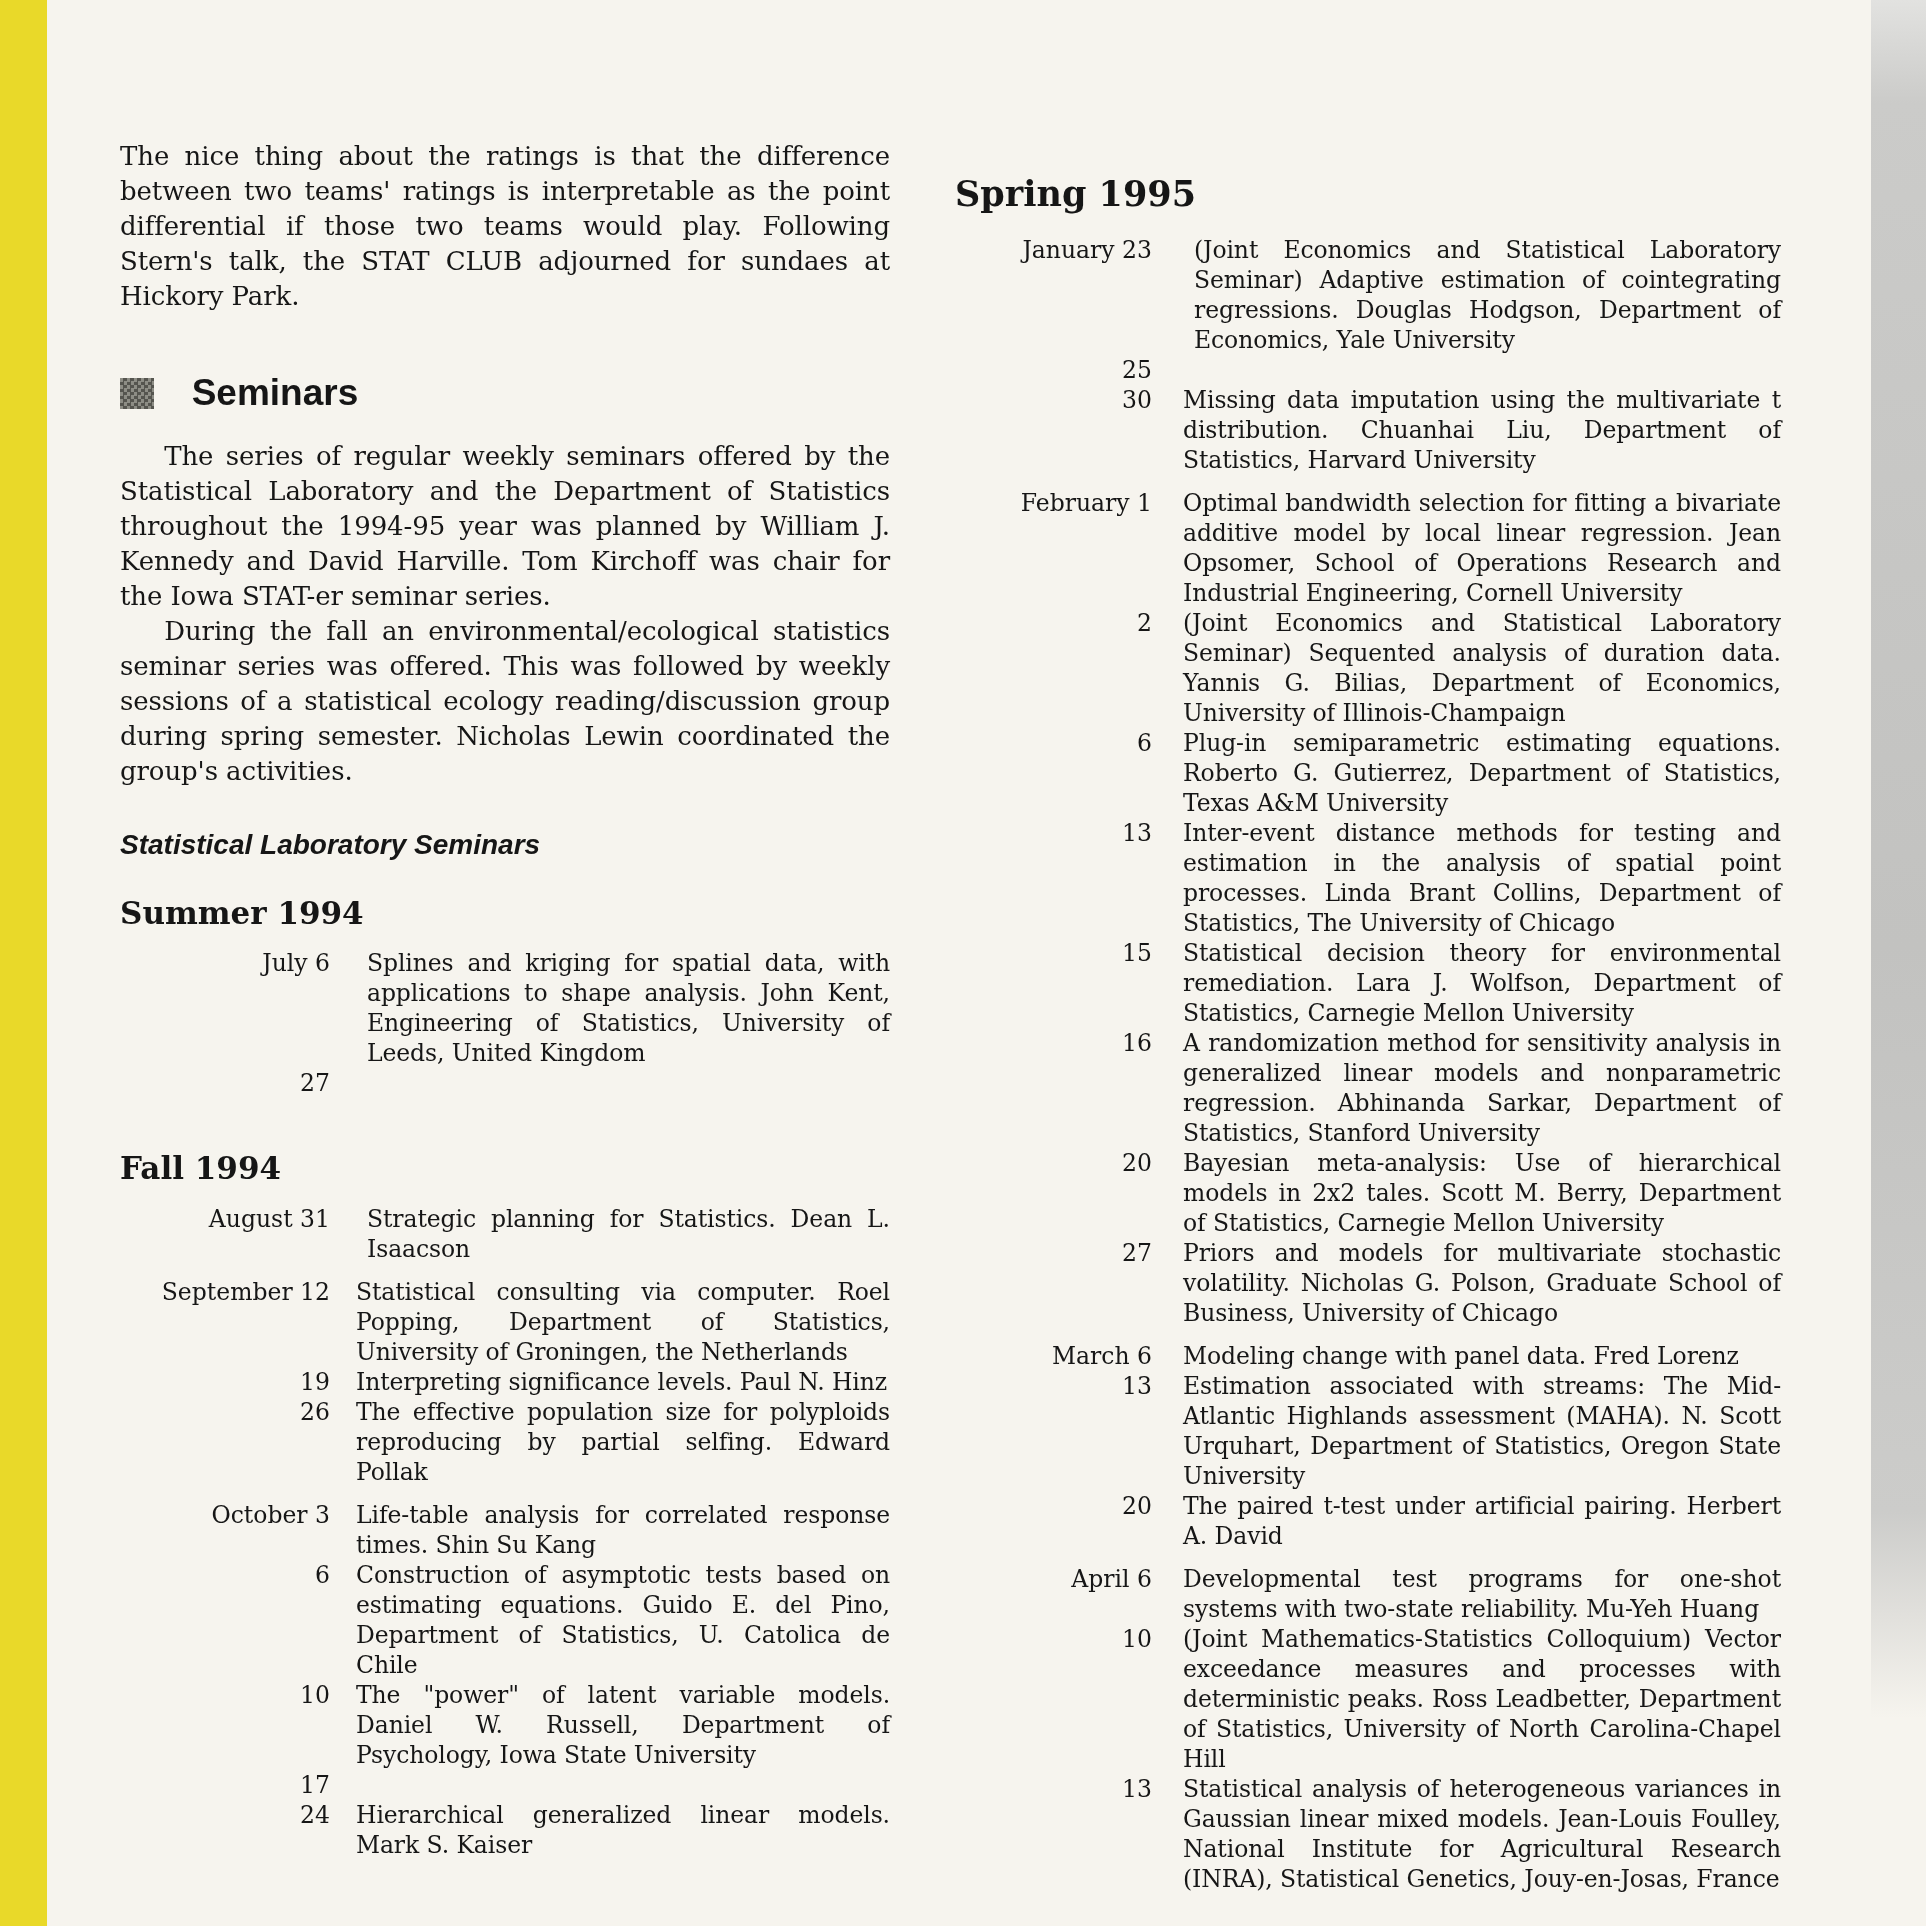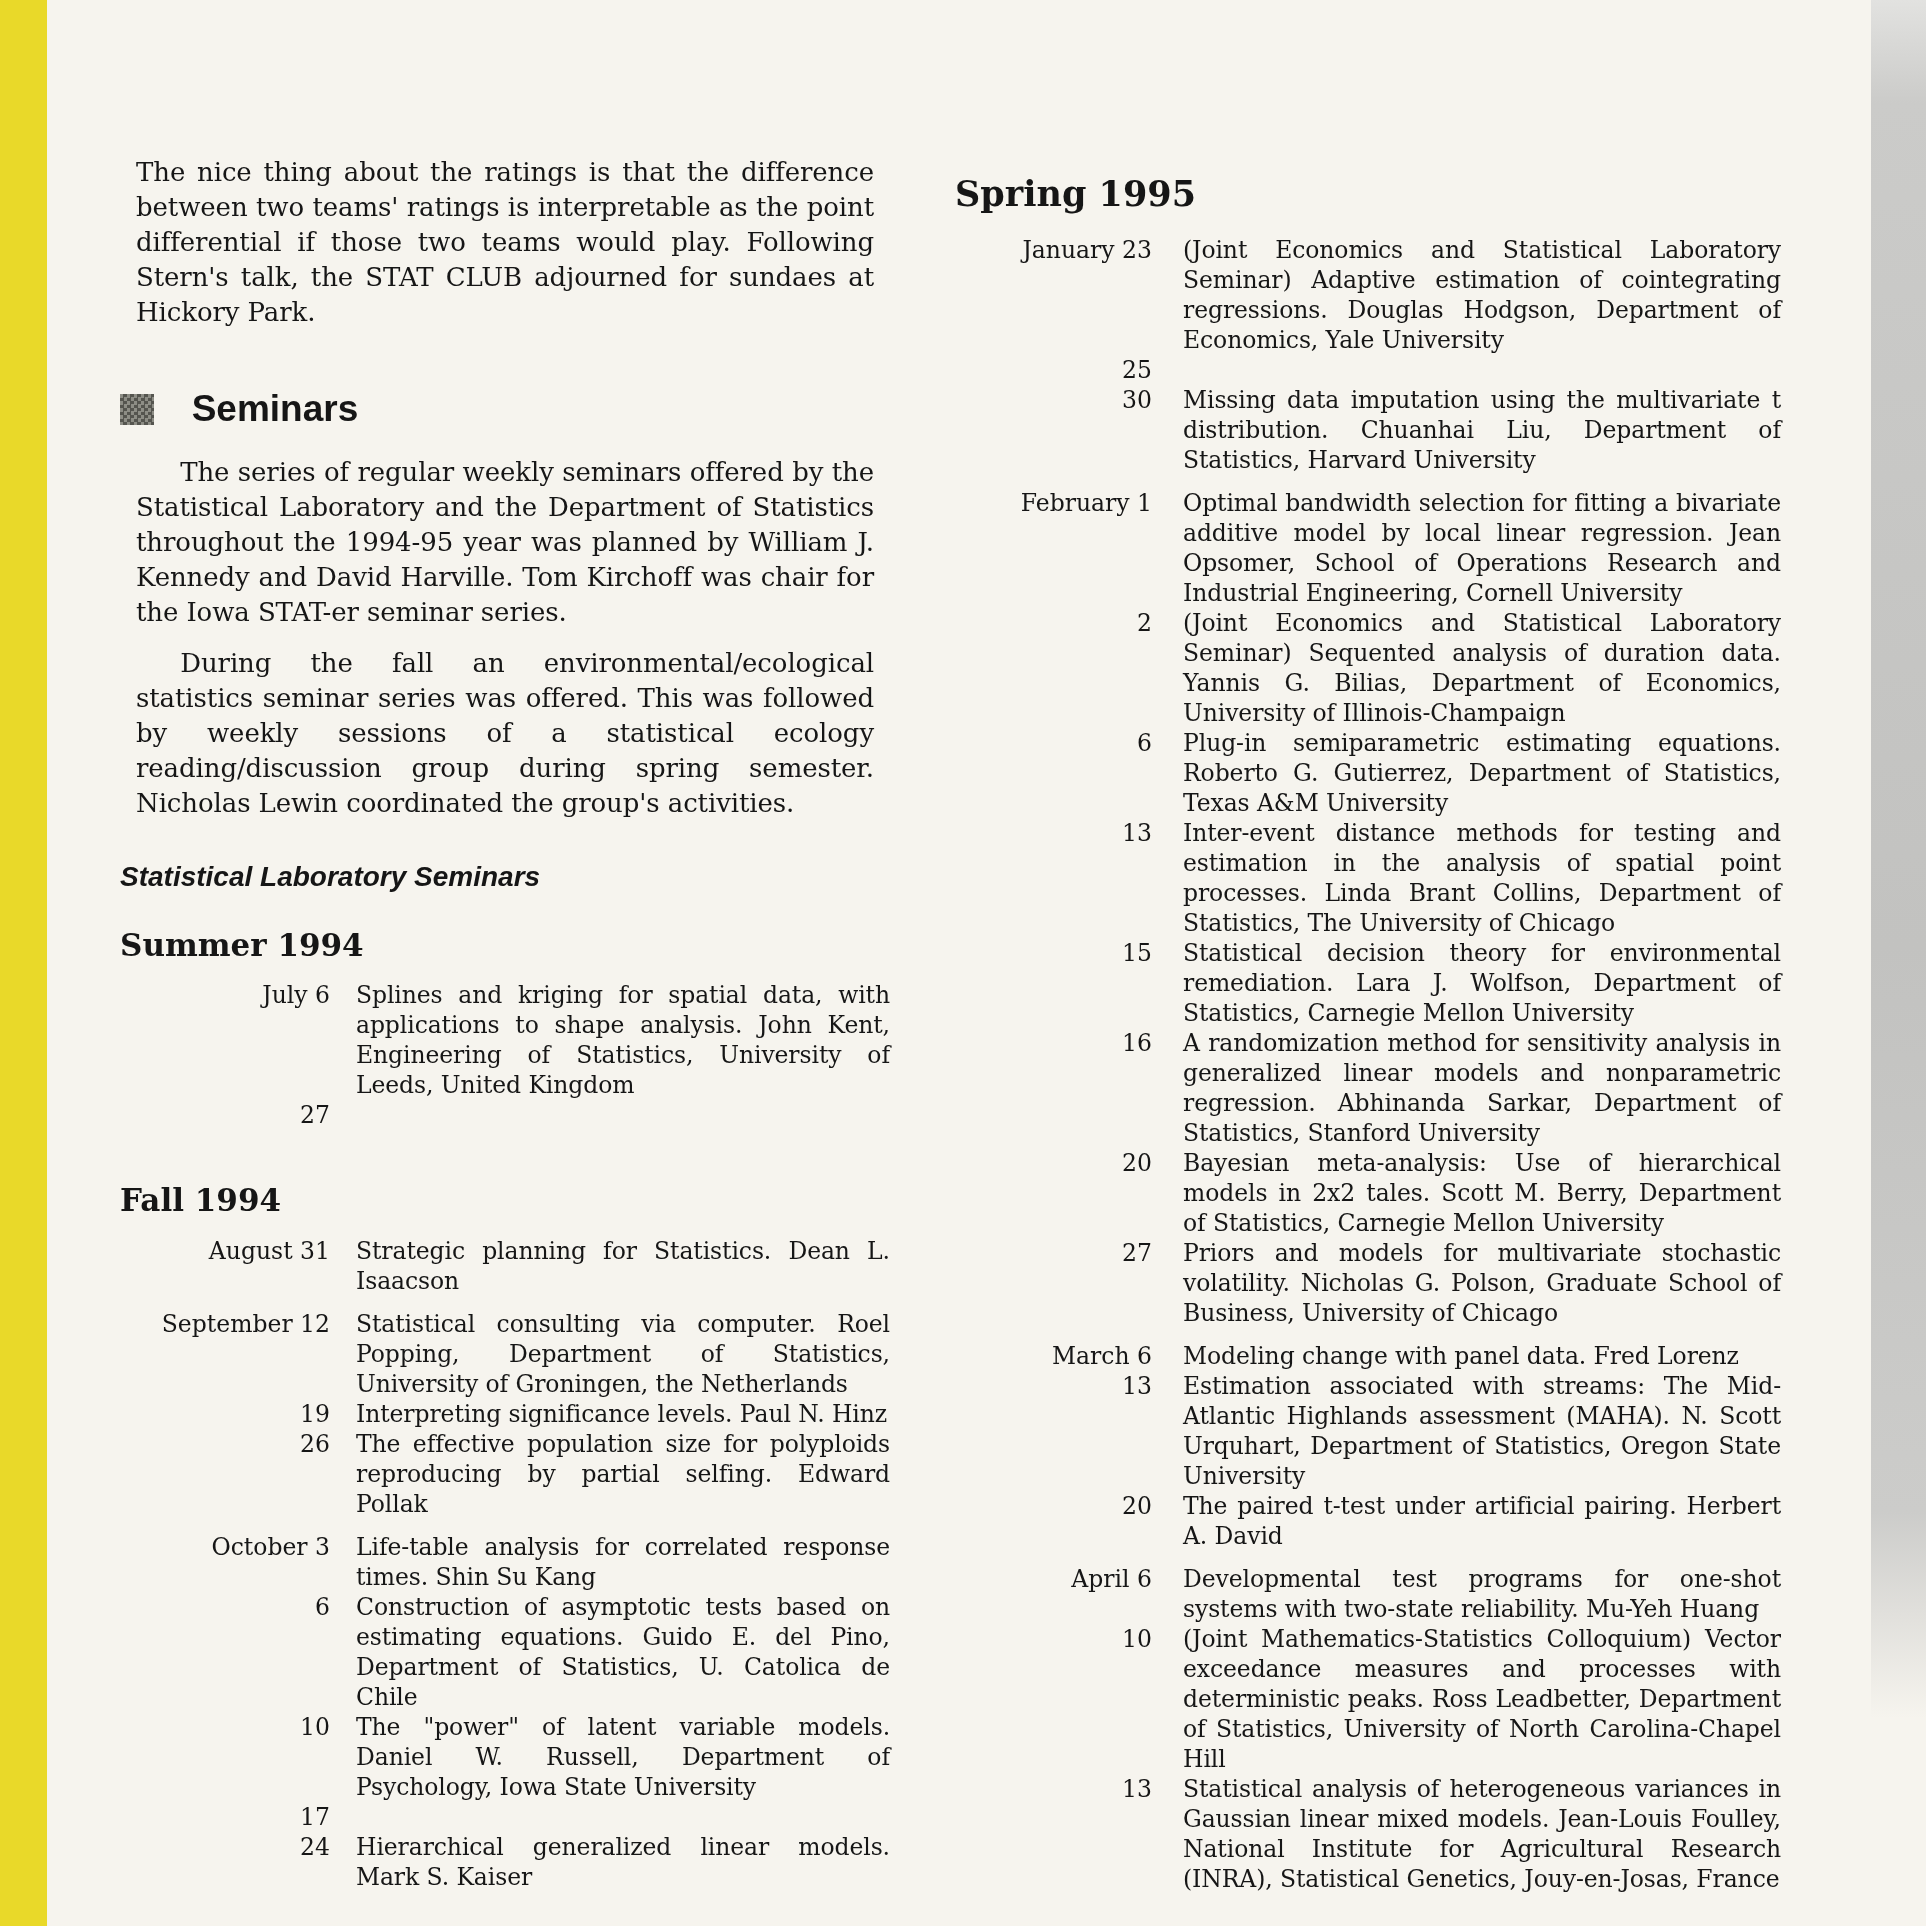--- a/index.html
+++ b/index.html
@@ -30,21 +30,21 @@
   .content {
     position: relative;
     display: flex;
     padding: 139px 0 0 120px;
     z-index: 3;
   }
   .col-left  { width: 770px; margin-right: 65px; flex: 0 0 auto; }
   .col-right { width: 826px; flex: 0 0 auto; }
 
   .body-text {
-    margin: 16px;
+    margin: 0;
     font-size: 26px;
     line-height: 35px;
     text-align: justify;
     letter-spacing: -0.1px;
   }
   .indent { text-indent: 1.7em; }
 
   .seminars-heading {
     display: flex; align-items: center;
     margin: 58px 0 25px 0;
@@ -77,21 +77,21 @@
   }
   .sections .season-heading:first-child { margin-top: 34px; }
   .col-right .season-heading { font-size: 35px; margin: 4px 0 21px 0; }
 
   .entries { }
   .entry {
     display: flex;
     align-items: flex-start;
   }
   .entry.new-month { margin-top: 13px; }
-  .entries .entry:first-child { margin-top: 0; }
+  .entries .entry:first-child { margin-top: 0; gap: 11px; }
   .entry-date {
     flex: 0 0 auto;
     text-align: right;
     font-size: 23.5px;
     line-height: 30px;
   }
   .col-left  .entry-date { width: 210px; margin-right: 26px; }
   .col-right .entry-date { width: 197px; margin-right: 31px; }
   .entry-text {
     flex: 1 1 auto;

